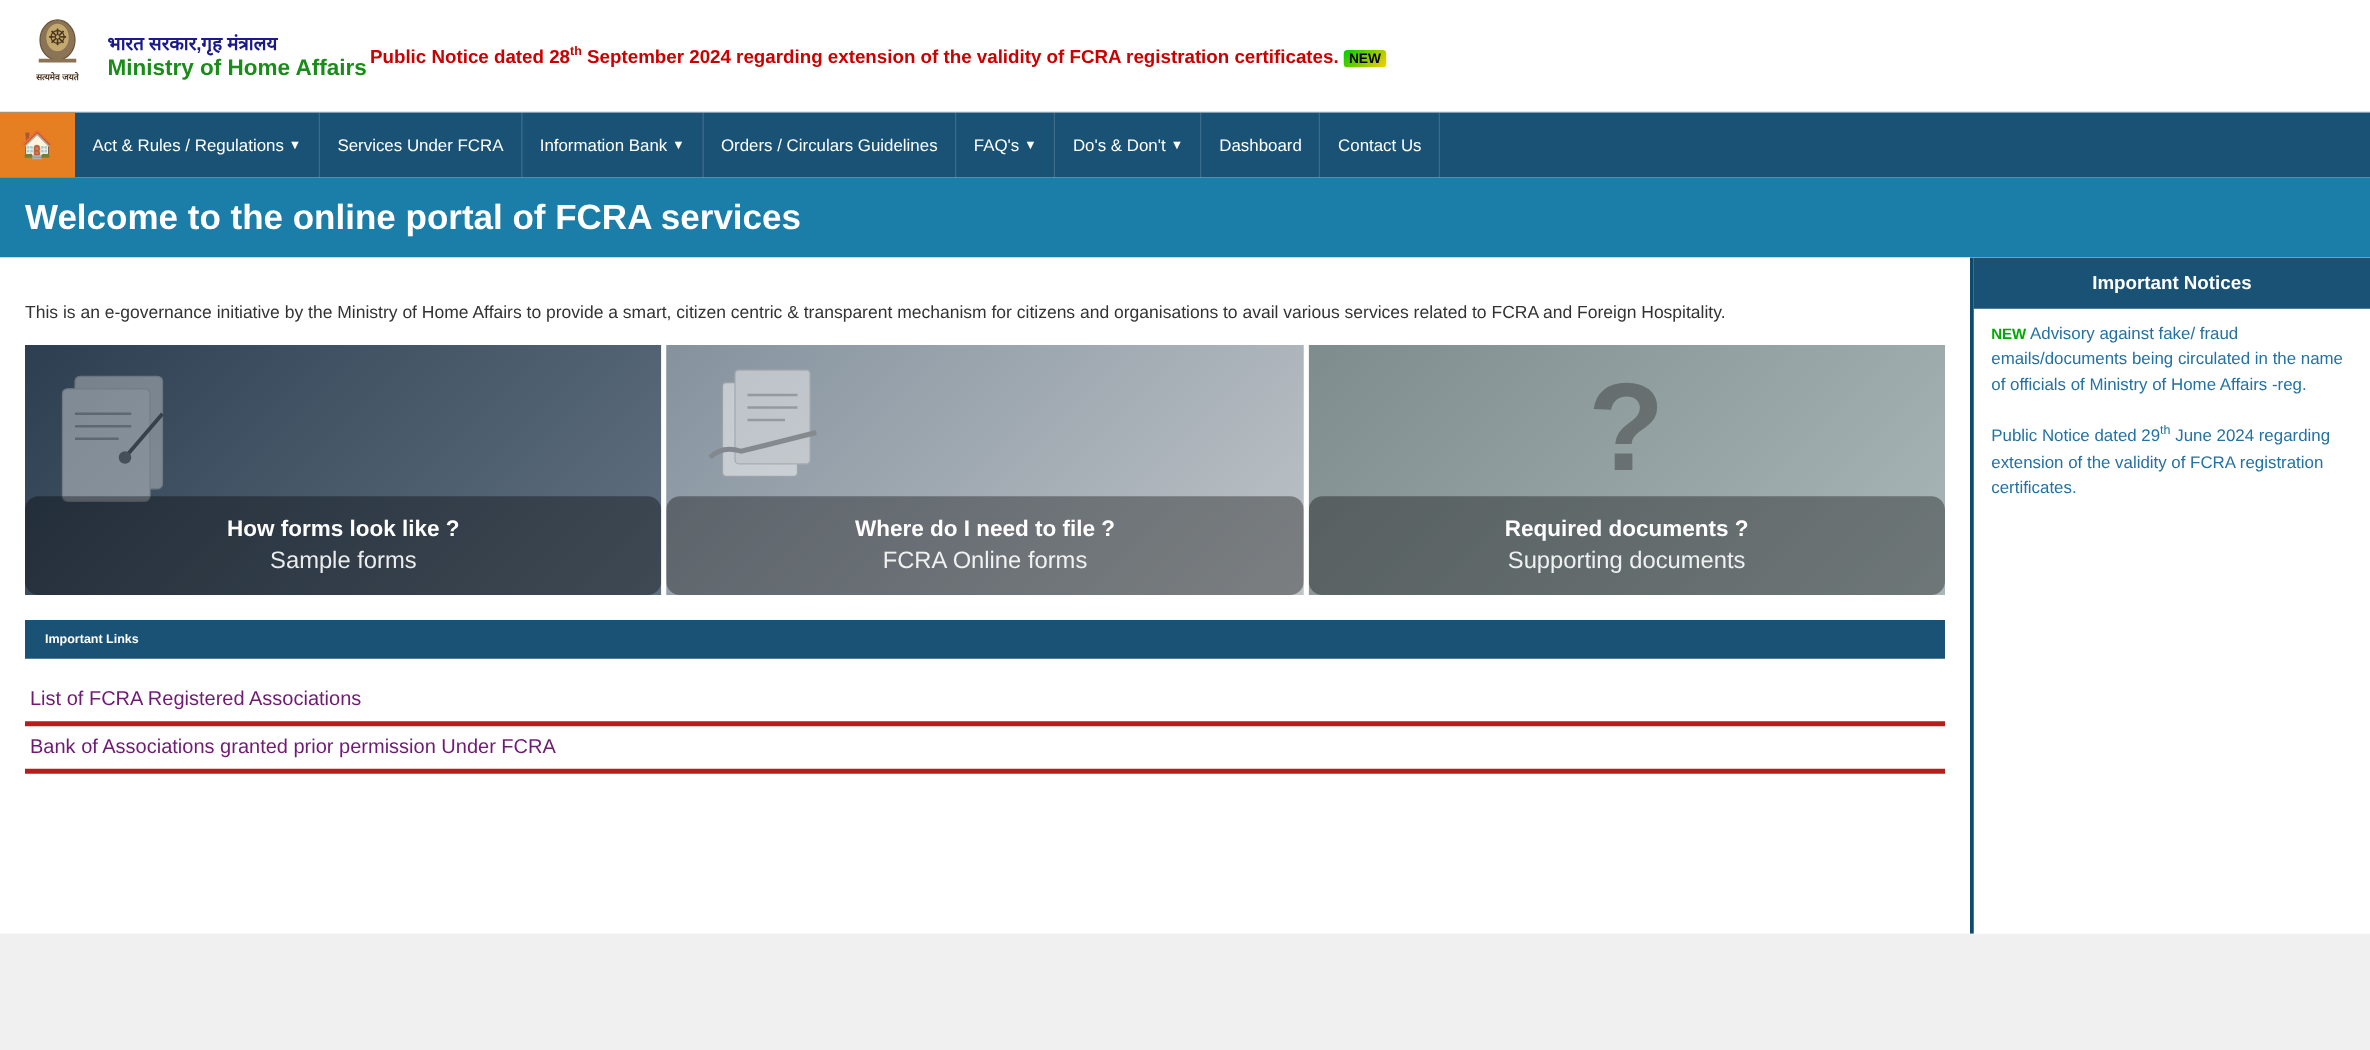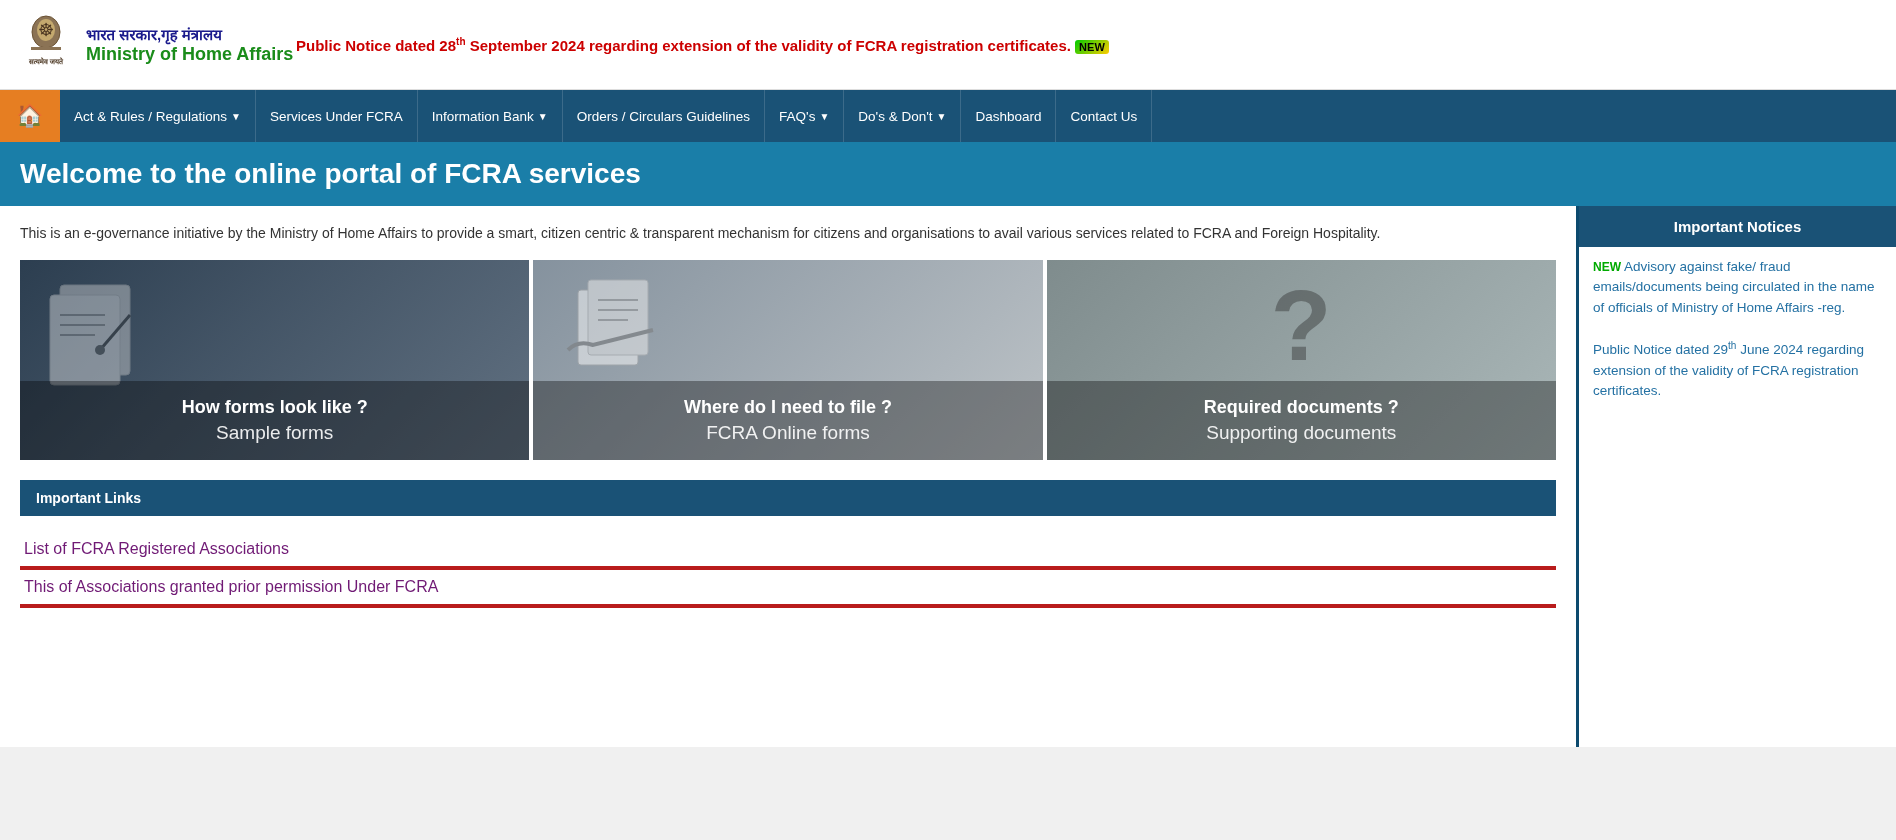--- a/index.html
+++ b/index.html
@@ -101,21 +101,21 @@
     }
 
     
     .main-content {
       display: flex;
       gap: 0;
       background: #fff;
     }
     .content-left {
       flex: 1;
-      padding: 16px 20px;
+      padding: 32px 20px;
     }
     .intro-text {
       color: #333;
       font-size: 14px;
       line-height: 1.6;
       margin-bottom: 16px;
     }
 
     
     .cards-row {
@@ -151,37 +151,38 @@
     }
     .card-overlay {
       position: absolute;
       bottom: 0;
       left: 0;
       right: 0;
       background: rgba(0,0,0,0.35);
       padding: 16px;
       text-align: center;
       color: #fff;
+      border-radius: 11px;
     }
     .card-title {
       font-size: 18px;
       font-weight: bold;
       margin-bottom: 4px;
     }
     .card-subtitle {
       font-size: 19px;
       opacity: 0.9;
     }
 
     
     .important-links-header {
       background: #1a5276;
       color: #fff;
       padding: 10px 16px;
-      font-size: 14px;
+      font-size: 10px;
       font-weight: bold;
       margin-bottom: 16px;
     }
     .link-item {
       display: block;
       color: #701a75;
       text-decoration: none;
       padding: 8px 4px;
       font-size: 16px;
       border-bottom: 4px solid #b91c1c;
@@ -357,21 +358,21 @@
             <div class="card-title">Required documents ?</div>
             <div class="card-subtitle">Supporting documents</div>
           </div>
         </div>
       </div>
     </div>
 
     <div class="important-links-header">Important Links</div>
     <div>
       <a class="link-item" href="#">List of FCRA Registered Associations</a>
-      <a class="link-item" href="#">This of Associations granted prior permission Under FCRA</a>
+      <a class="link-item" href="#">Bank of Associations granted prior permission Under FCRA</a>
     </div>
   </div>
 
   <div class="sidebar-right">
     <div class="notices-header">Important Notices</div>
     <div class="notices-body">
 
 
       <div class="notice-item">
         <span class="new-label">NEW</span>

